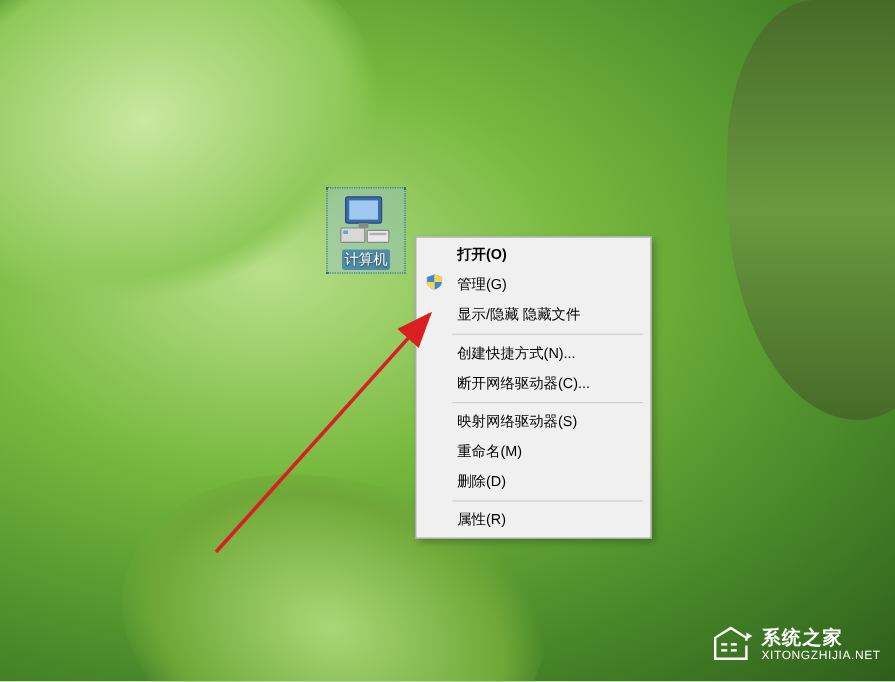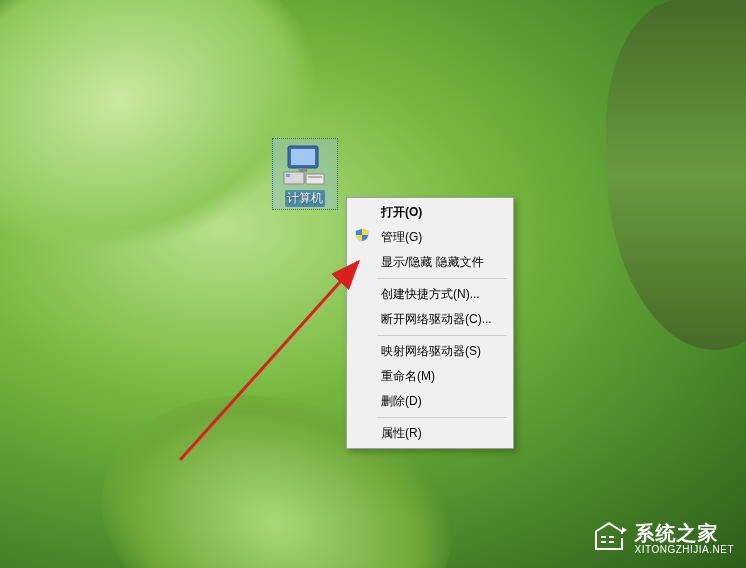--- a/index.html
+++ b/index.html
@@ -40,21 +40,21 @@
     right: -60px;
     width: 200px;
     height: 350px;
     background: linear-gradient(180deg, #466b28 0%, #6a9a3e 50%, #466b28 100%);
     border-radius: 40% 30% 50% 60%;
   }
   
   
   .desktop-icon {
     position: absolute;
-    top: 138px;
+    top: 156px;
     left: 272px;
     width: 66px;
     height: 72px;
     display: flex;
     flex-direction: column;
     align-items: center;
     background: rgba(150, 190, 230, 0.35);
     border: 1px dotted rgba(0,70,140,0.7);
     padding: 2px;
     cursor: pointer;
@@ -75,21 +75,21 @@
     padding: 0 2px;
     border-radius: 2px;
     margin-top: 2px;
   }
   
   
   .context-menu {
     position: absolute;
     top: 197px;
     left: 346px;
-    width: 168px;
+    width: 197px;
     background: #f0f0f0;
     border: 1px solid #a0a0a0;
     box-shadow: 3px 3px 6px rgba(0,0,0,0.25);
     font-size: 12px;
     color: #000;
     padding: 2px;
   }
   .menu-inner {
     border-left: 28px solid #f0f0f0;
   }
@@ -129,21 +129,21 @@
     display: flex;
     align-items: center;
     color: #fff;
   }
   .watermark-logo {
     width: 40px;
     height: 40px;
     margin-right: 6px;
   }
   .watermark-text { display: flex; flex-direction: column; line-height: 1.1; }
-  .watermark-cn { font-size: 20px; font-weight: bold; letter-spacing: 1px; }
+  .watermark-cn { font-size: 16px; font-weight: bold; letter-spacing: 1px; }
   .watermark-en { font-size: 10px; letter-spacing: 0.5px; }
 </style>
 </head>
 <body>
 
 <div class="desktop">
   <div class="leaf1"></div>
   <div class="leaf2"></div>
   <div class="leaf3"></div>
 

